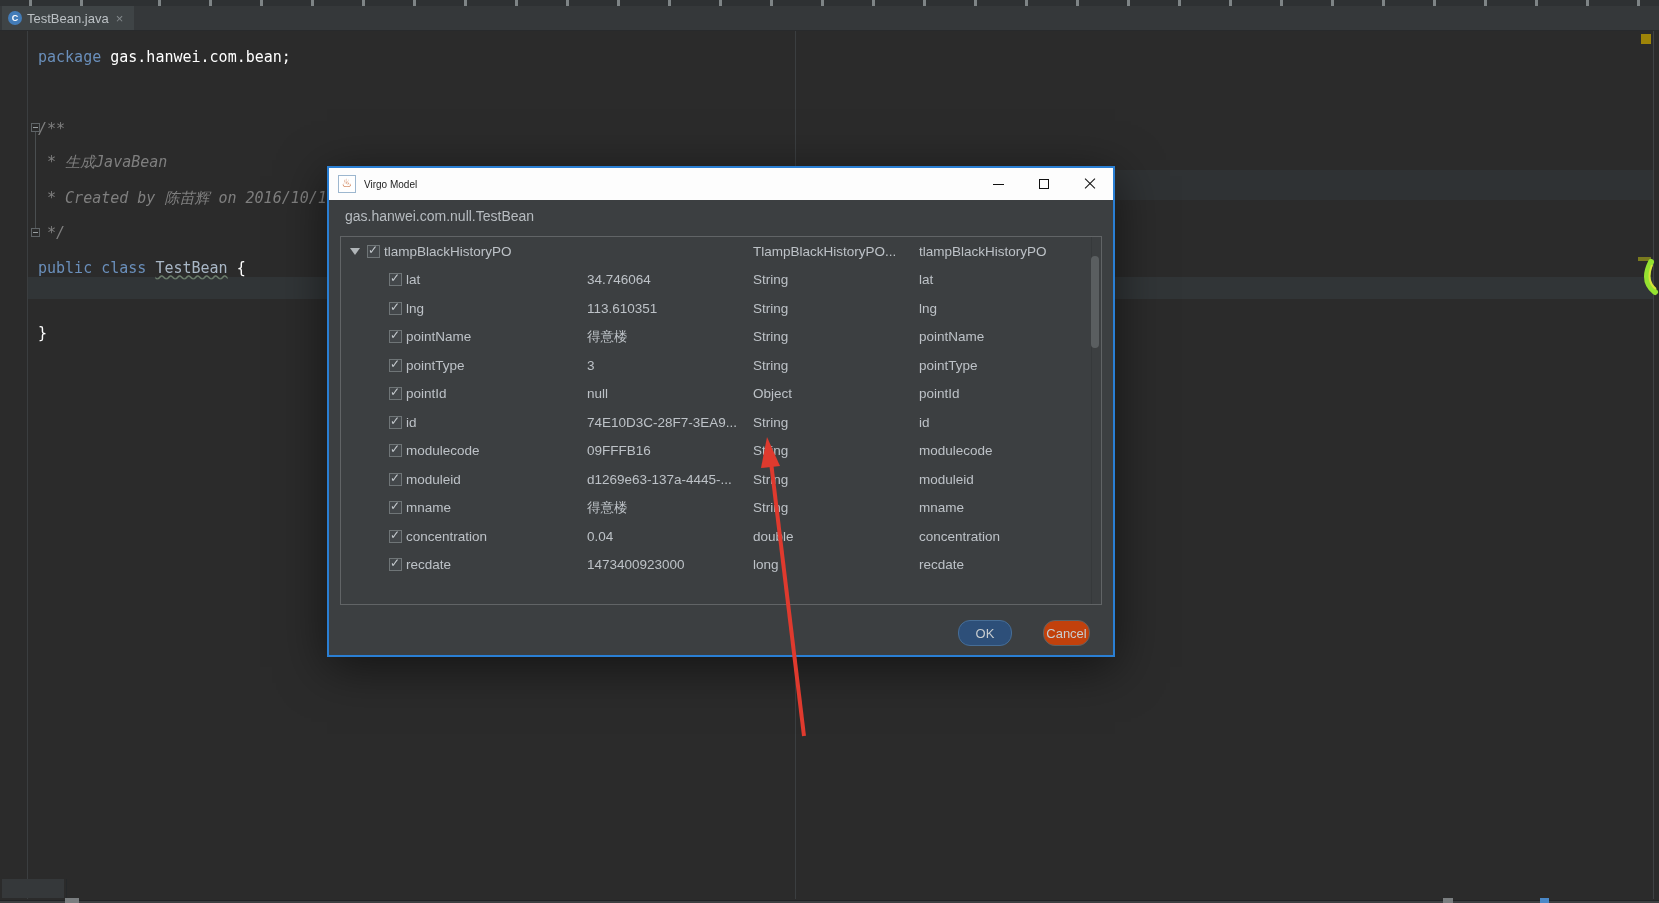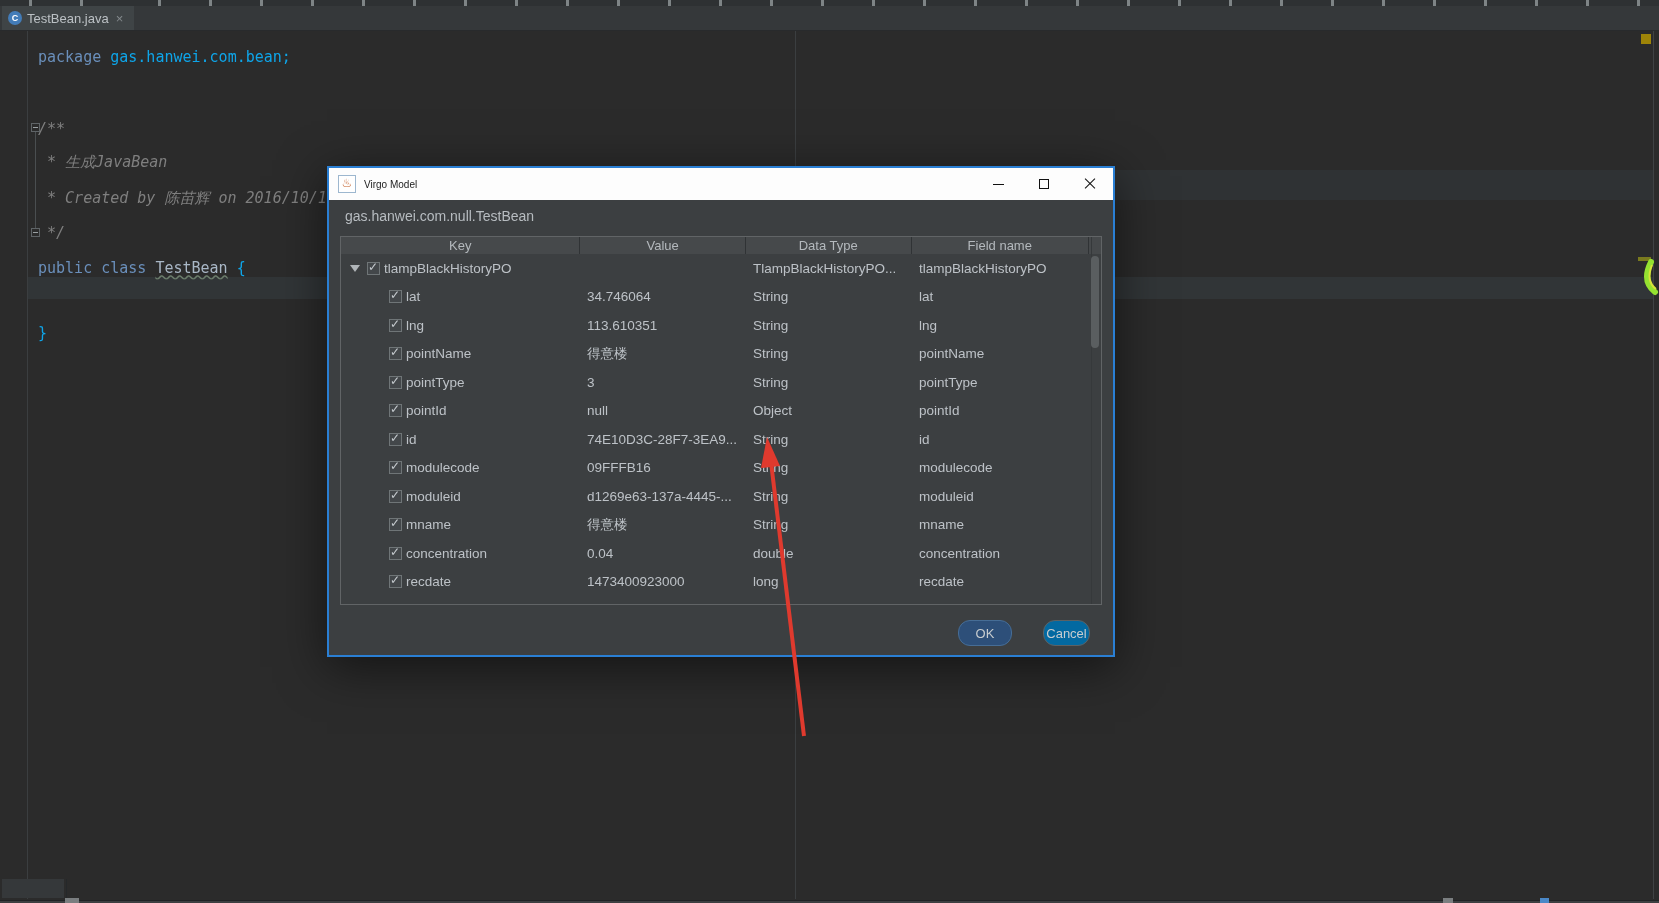--- a/index.html
+++ b/index.html
@@ -20,21 +20,21 @@
   .tab-close{margin-left:7px;color:#848a8d;font-size:13px;line-height:1;}
 
   
   .gutter-line{position:absolute;left:27px;top:31px;width:1px;height:868px;background:#3b3e40;}
   .split-line{position:absolute;left:795px;top:31px;width:1px;height:868px;background:#3b3e40;}
   .right-edge-line{position:absolute;left:1653px;top:31px;width:1px;height:868px;background:#3f4244;}
   .caret-band{position:absolute;left:27px;top:277px;width:1626px;height:22px;background:#313537;}
   .title-band{position:absolute;left:1113px;top:170px;width:540px;height:30px;background:#2f3234;}
   .code-line{position:absolute;left:38px;height:24px;font-family:"DejaVu Sans Mono",monospace;
              font-size:15px;white-space:pre;line-height:24px;}
-  .tok-plain{color:#0ea5e9;text-align:center;}
+  .tok-plain{color:#ffffff;text-align:center;}
   .tok-kw{color:#6a8fbb;}
   .tok-comment{color:#7f7f7f;font-style:italic;}
   .tok-class-name{color:#a9b7c6;text-decoration:underline;text-decoration-style:wavy;
                   text-decoration-color:#6b7d6b;}
   .fold-box{position:absolute;left:31px;width:9px;height:9px;border:1px solid #5f6467;
             box-sizing:border-box;background:#2b2b2b;z-index:2;}
   .fold-box:after{content:"";position:absolute;left:1px;top:3px;width:5px;height:1px;background:#9aa0a3;}
   .fold-line{position:absolute;left:35px;top:132px;width:1px;height:98px;background:#4a4e50;}
 
   
@@ -78,21 +78,21 @@
   .indent{width:48px;flex:none;}
   .cb{position:relative;width:13px;height:13px;border:1px solid #6f7577;background:#43474a;
       box-sizing:border-box;margin-right:4px;flex:none;}
   .cb:after{content:"✓";position:absolute;left:0;top:-3px;font-size:12px;color:#c3c8cc;}
   .vscroll{position:absolute;right:2px;top:19px;width:8px;height:92px;background:#5a5e60;border-radius:4px;}
   .col-sep{position:absolute;left:750px;top:0;width:1px;height:367px;background:#36393b;}
 
   .btn{position:absolute;height:26px;box-sizing:border-box;border-radius:12px;font-size:13px;
        display:flex;align-items:center;justify-content:center;color:#c7cccf;}
   .btn-ok{left:629px;top:452px;width:54px;background:#2d4f79;border:1px solid #466d96;}
-  .btn-cancel{left:714px;top:452px;width:47px;background:#0369a1;border:1px solid #5c6163;}
+  .btn-cancel{left:714px;top:452px;width:47px;background:#c2410c;border:1px solid #5c6163;}
 
   
   .statusbar{position:absolute;left:0;top:900px;width:1659px;height:3px;background:#3c3f41;
              border-top:1px solid #202325;z-index:20;}
   .tool-btn{position:absolute;left:2px;top:879px;width:62px;height:19px;background:#35383a;}
   .tool-btn-edge{position:absolute;left:66px;top:879px;width:1px;height:21px;background:#25282a;}
   .st-ic{position:absolute;top:898px;height:5px;z-index:21;}
   .st-gray1{left:65px;width:14px;background:#7a7e80;}
   .st-gray2{left:1443px;width:10px;background:#7a7e80;}
   .st-blue{left:1540px;width:9px;background:#4a88c7;}
@@ -147,27 +147,20 @@
           </span>
         <span class="win-btn">
             <span class="ic-close"></span>
           </span>
       </span>
     </div>
 
     <div class="pkg-label">gas.hanwei.com.null.TestBean</div>
 
     <div class="vtable">
-      <div class="thead">
-        <div class="th" style="width:240px">Key</div>
-        <div class="th" style="width:166px">Value</div>
-        <div class="th" style="width:166px">Data Type</div>
-        <div class="th" style="width:178px">Field name</div>
-        <div class="th" style="width:12px"></div>
-      </div>
       <div id="table-body">
           <div class="trow">
             <div class="tcell c-key">
               <span class="tri"></span>
               <span class="cb"></span>
               <span>tlampBlackHistoryPO</span>
             </div>
             <div class="tcell c-val"></div>
             <div class="tcell c-type">TlampBlackHistoryPO...</div>
             <div class="tcell c-field">tlampBlackHistoryPO</div>

